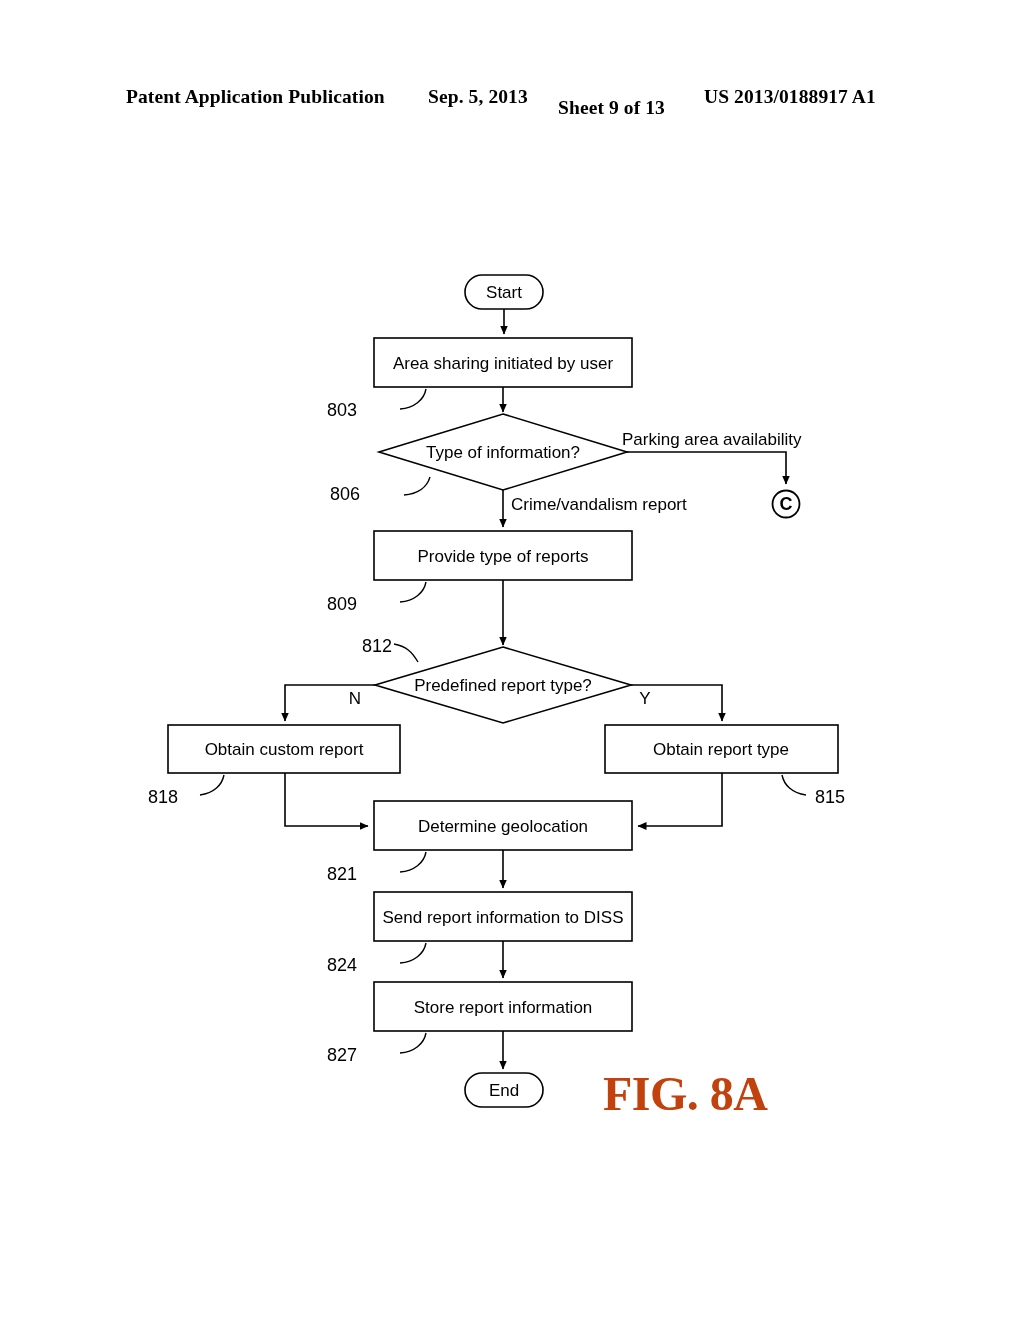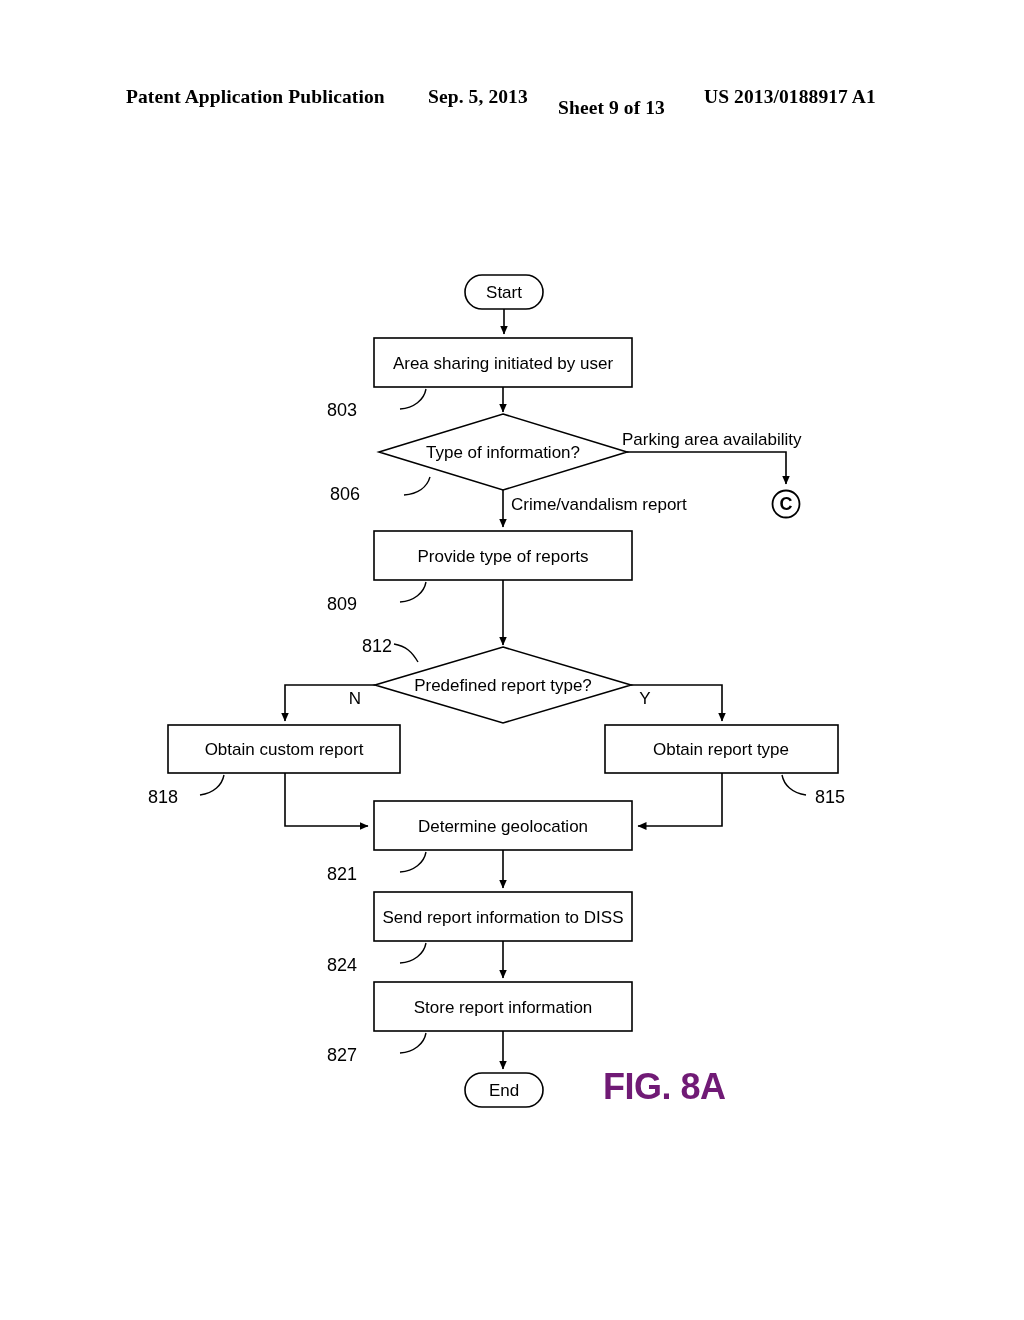--- a/index.html
+++ b/index.html
@@ -42,25 +42,25 @@
   #flow {
     position: absolute;
     left: 0; top: 0;
     width: 1024px;
     height: 1320px;
   }
   .fig-caption {
     position: absolute;
     left: 603px;
     top: 1066px;
-    font-family: Liberation Sans, sans-serif;
+    font-family: Liberation Serif, serif;
     font-weight: bold;
-    font-size: 36px;
+    font-size: 48px;
     letter-spacing: -0.5px;
-    color: #701a75;
+    color: #c2410c;
     white-space: nowrap;
   }
   svg text {
     font-family: "Liberation Sans", sans-serif;
     fill: #000;
   }
   .node-label { font-size: 17px; }
   .edge-label { font-size: 17px; }
   .ref-label  { font-size: 18px; }
   .conn-label { font-size: 18px; font-weight: bold; }

